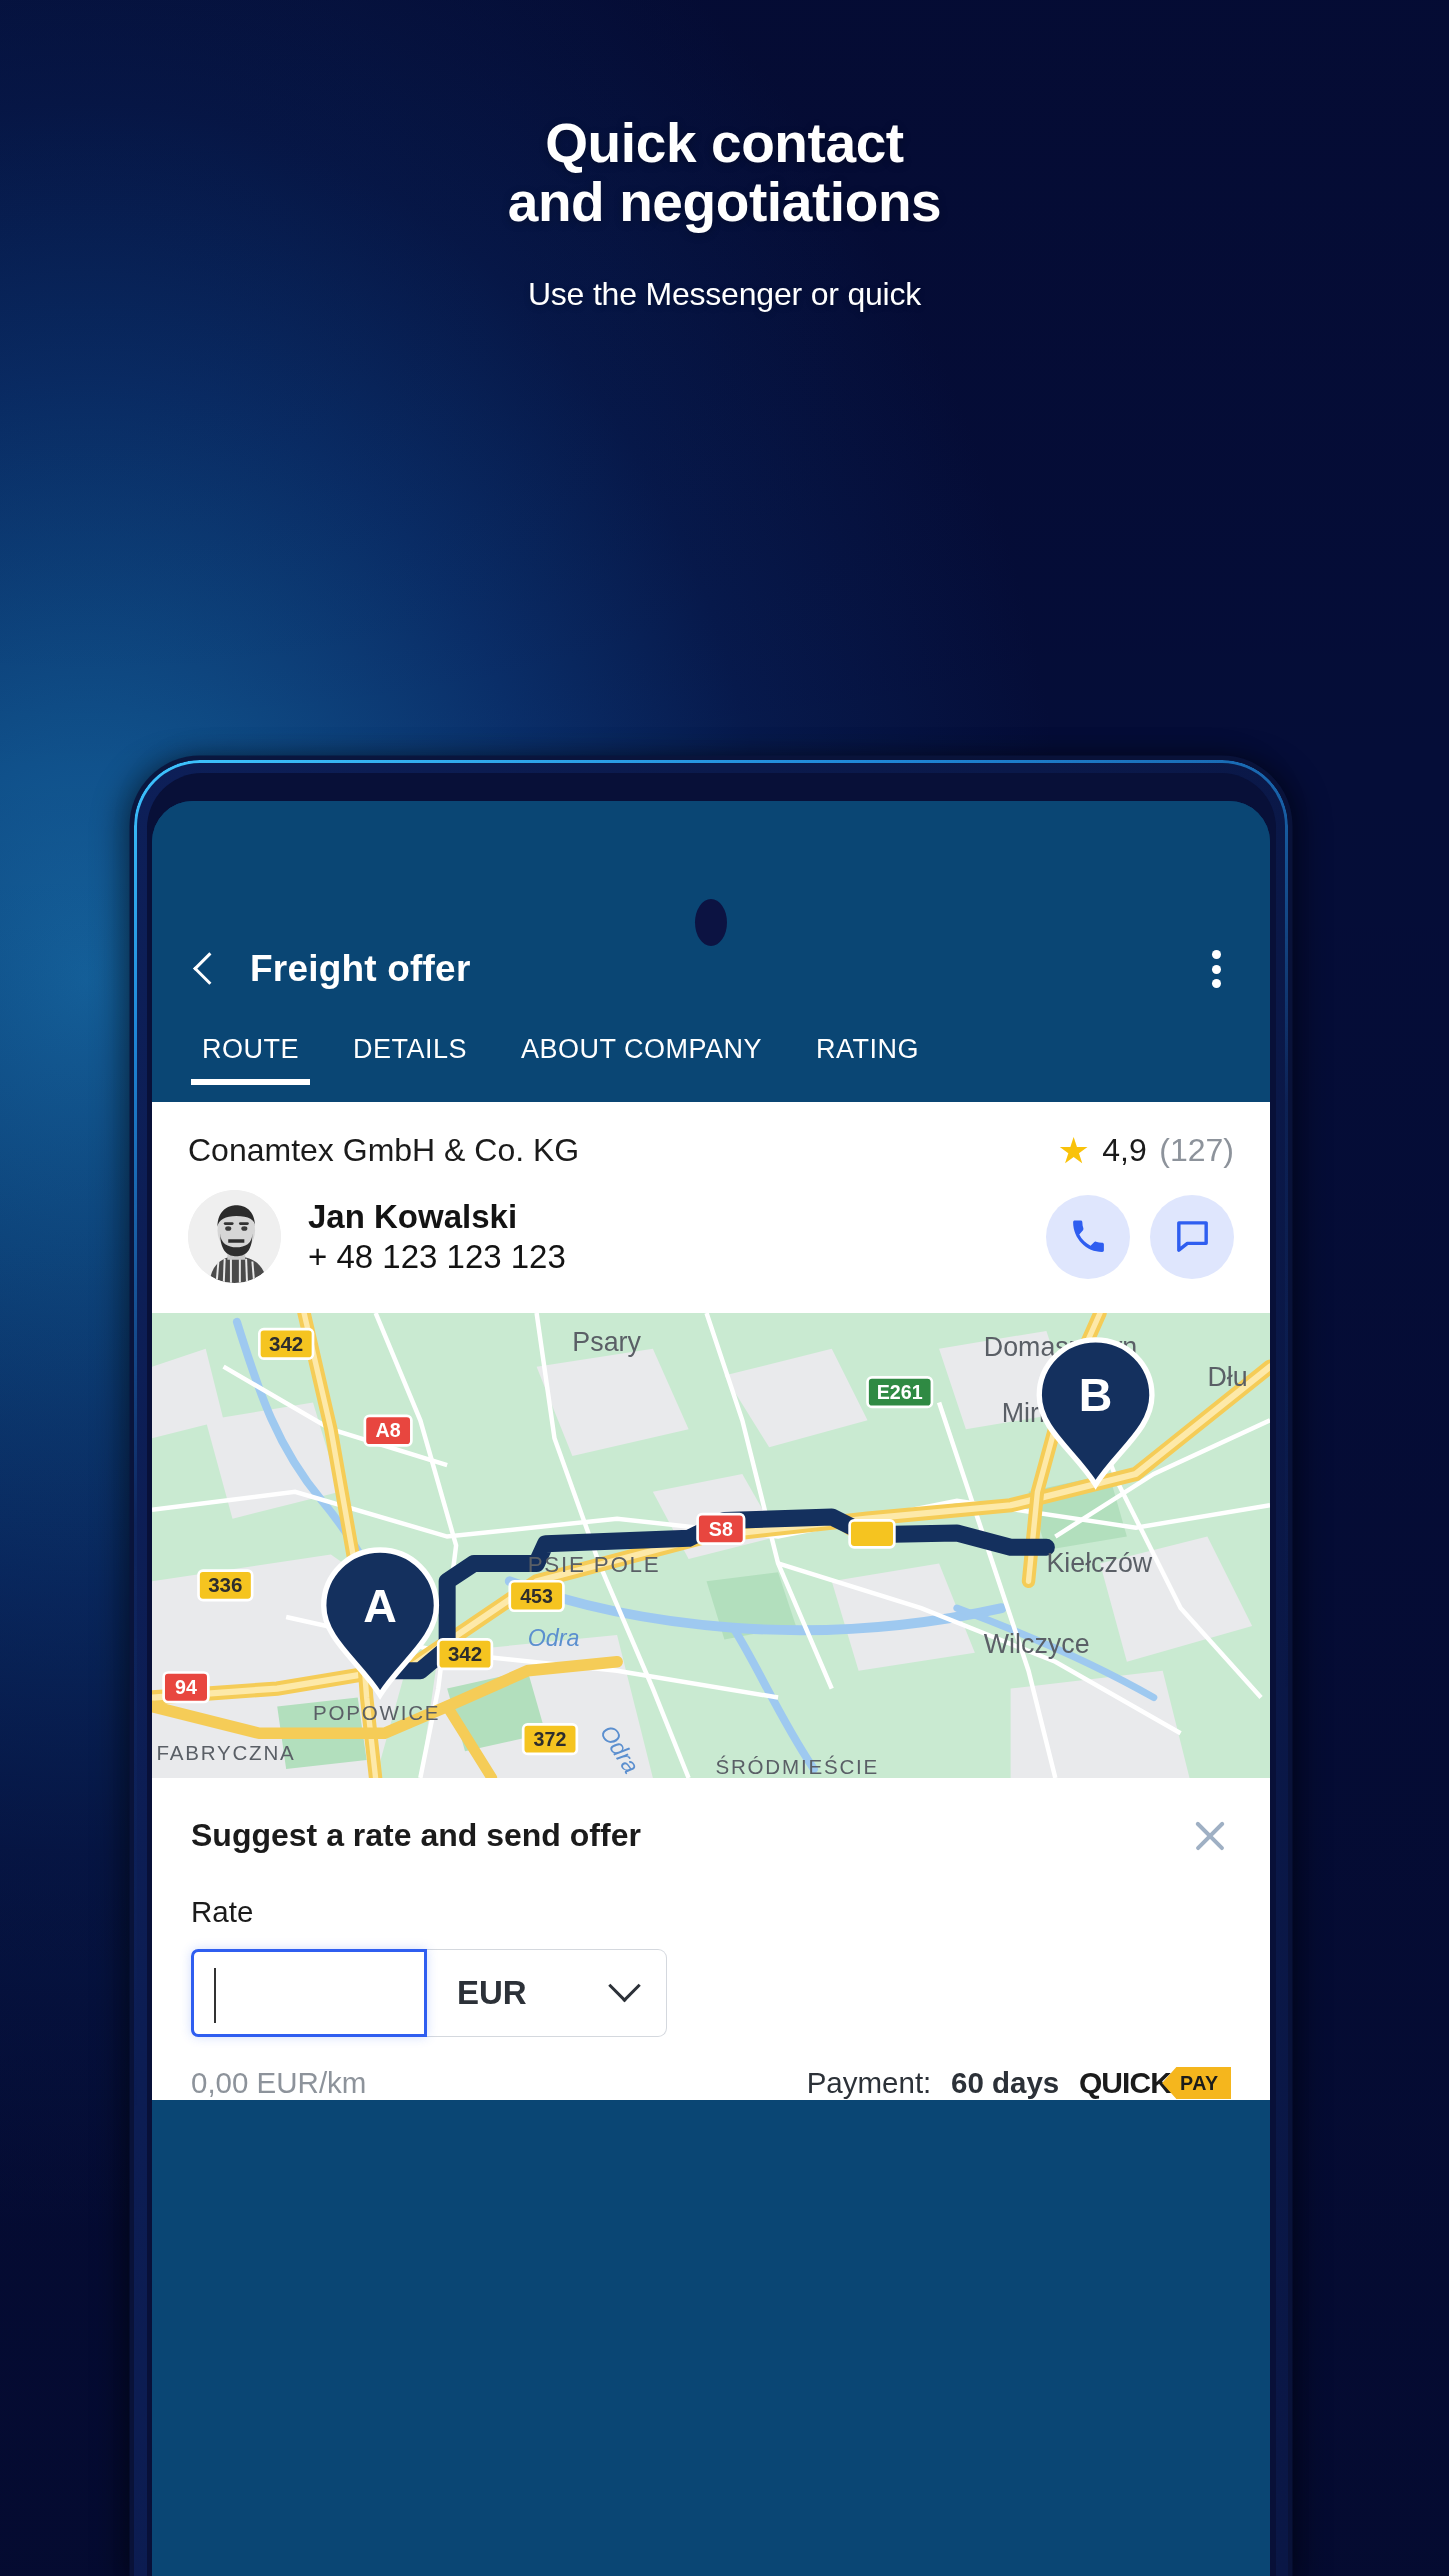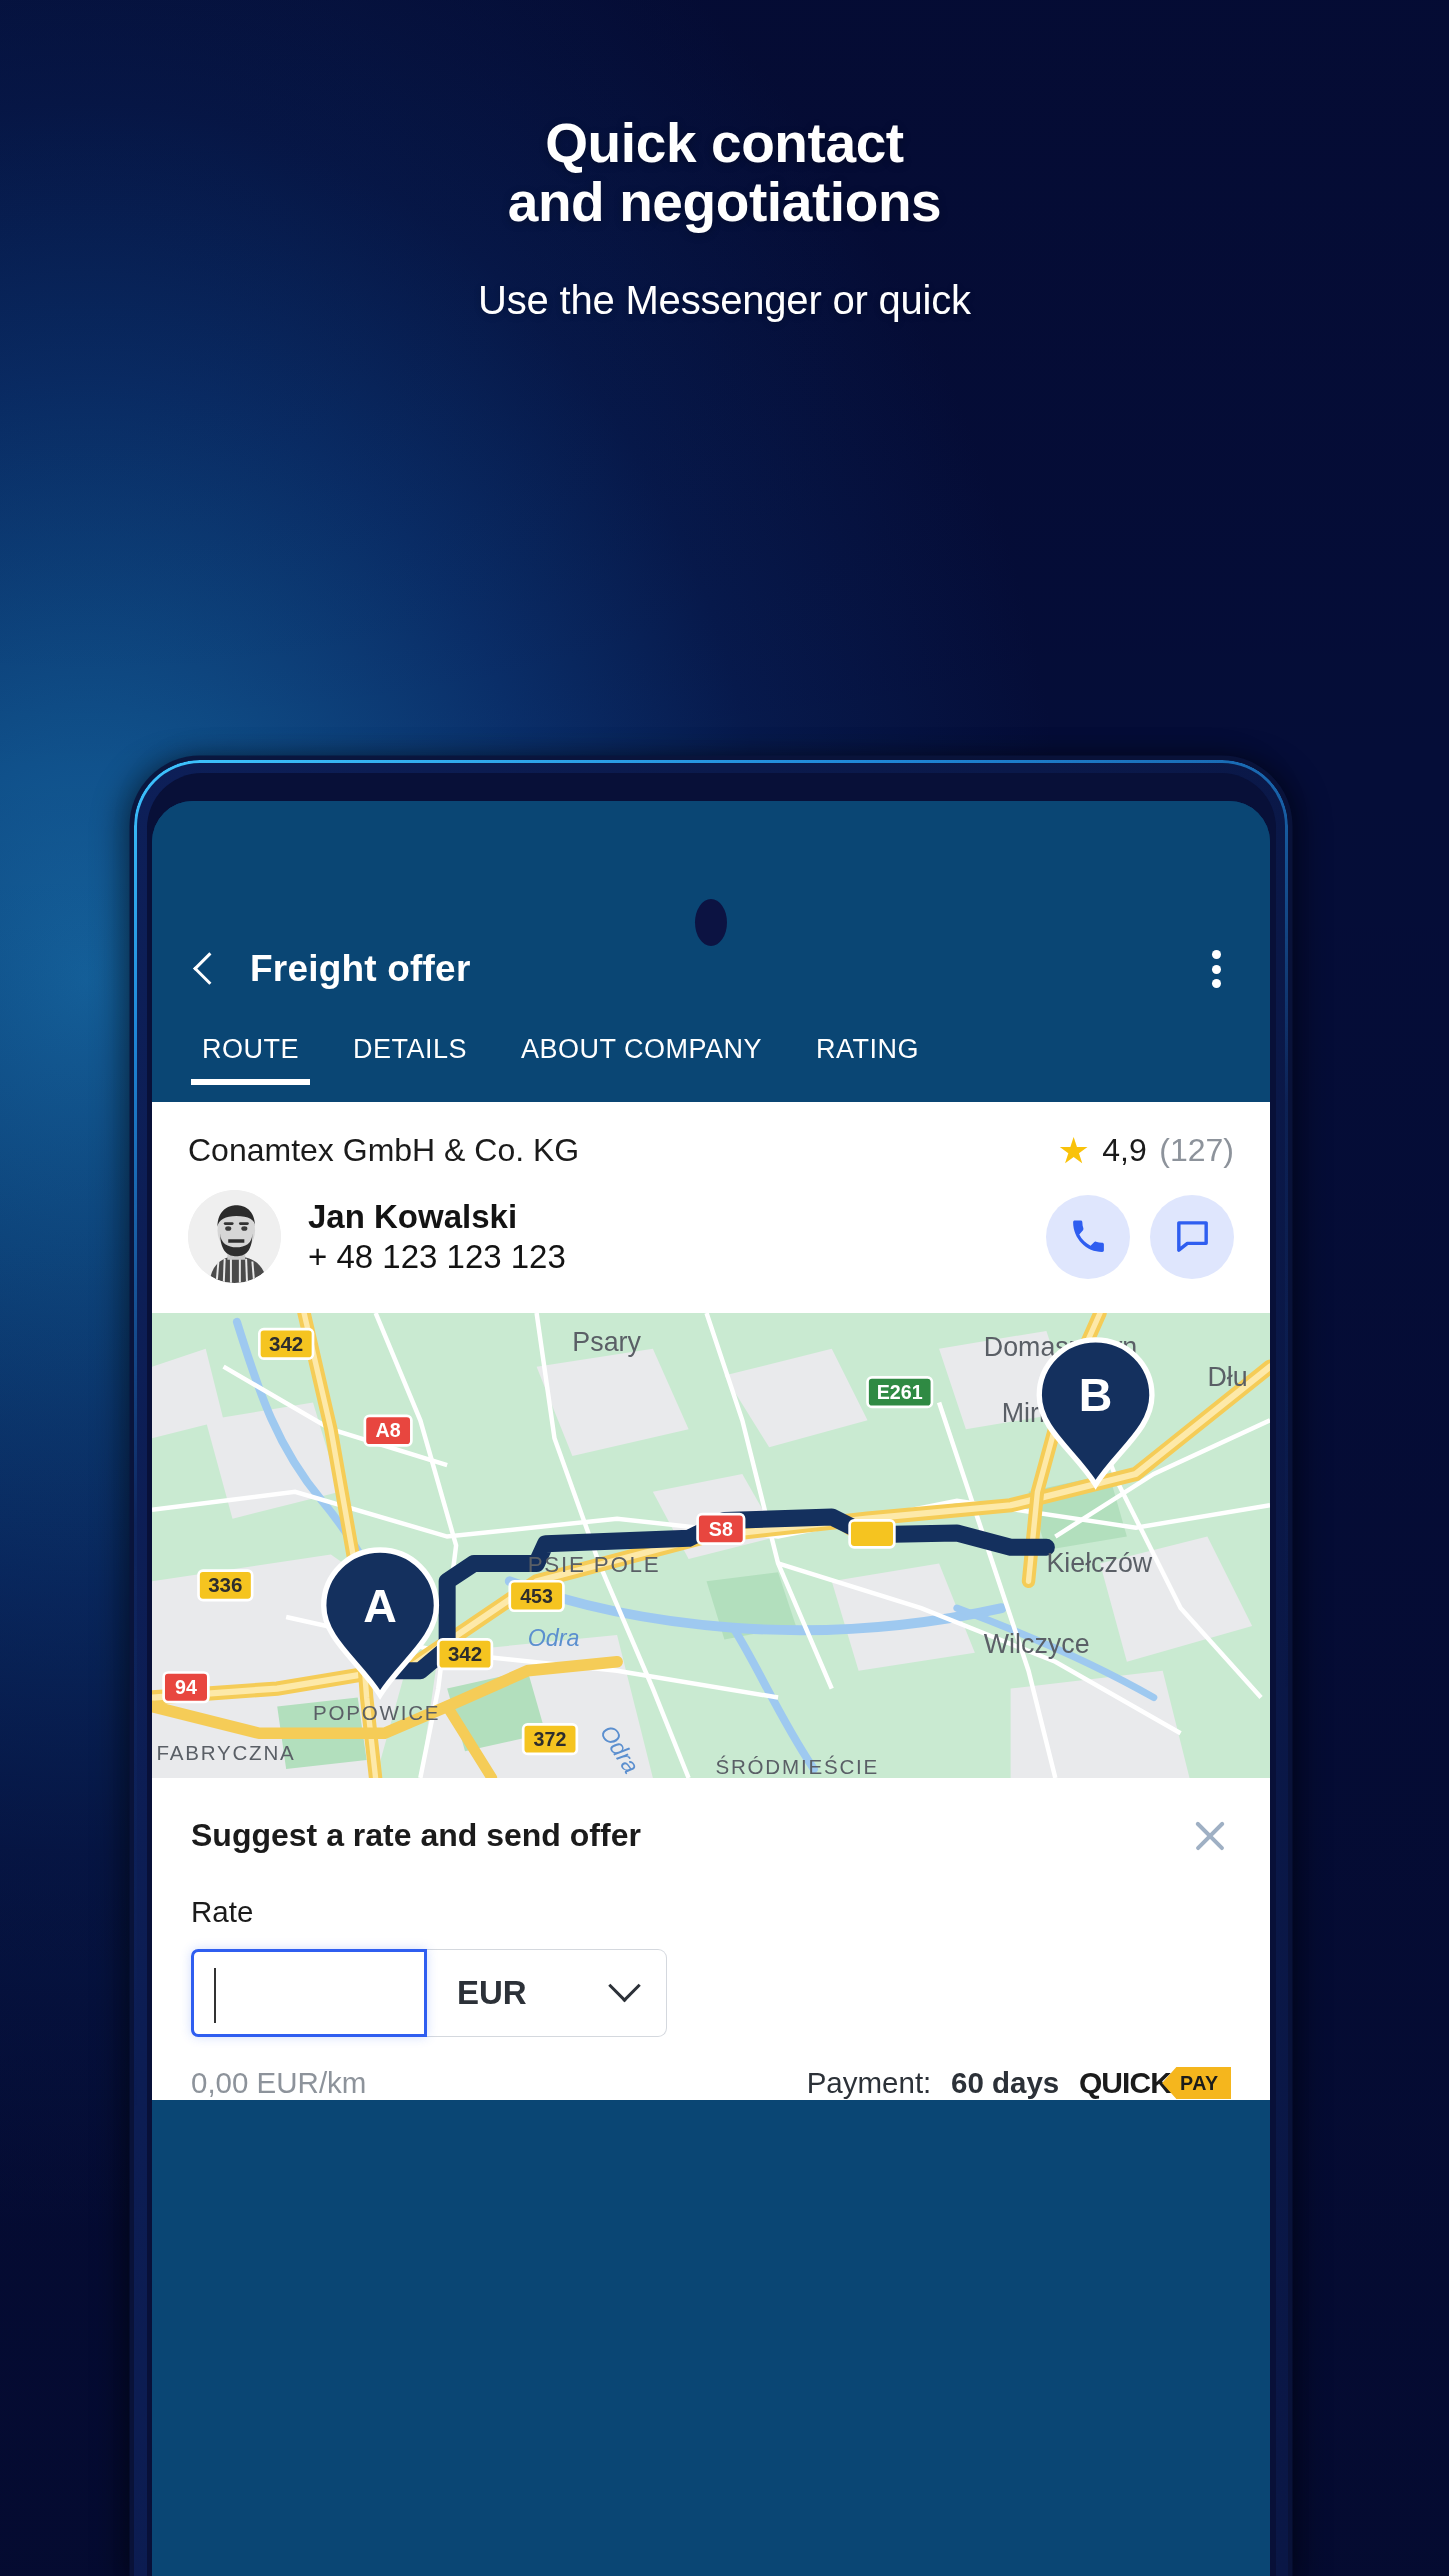--- a/index.html
+++ b/index.html
@@ -23,21 +23,21 @@
   }
 
   
   .copy { position:absolute; left:0; right:0; top:0; text-align:center; }
   .headline {
     color:#fff; font-weight:bold; font-size:55px; line-height:1.08;
     letter-spacing:-0.4px; padding-top:114px;
     text-shadow:0 1.8px 9px rgba(0,0,0,.25);
   }
   .subhead {
-    color:#fff; font-weight:400; font-size:40px; line-height:1.42;
+    color:#fff; font-weight:400; font-size:32px; line-height:1.42;
     padding-top:39px; letter-spacing:-0.2px;
     text-shadow:0 1.8px 7.2px rgba(0,0,0,.2);
   }
 
   
   #phone {
     position:absolute; left:134px; top:760px;
     width:1154px; height:1825px;
     border-radius:66px 66px 0 0;
     background:linear-gradient(100deg,#0d1f58 0%,#0b1a4c 40%,#0a1746 100%);

